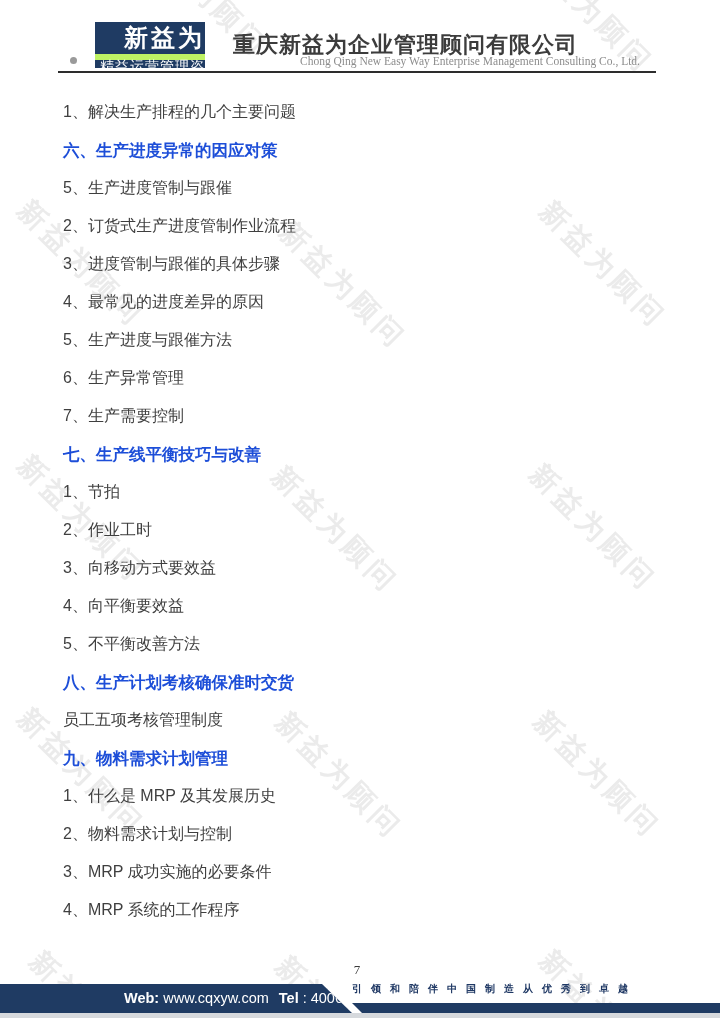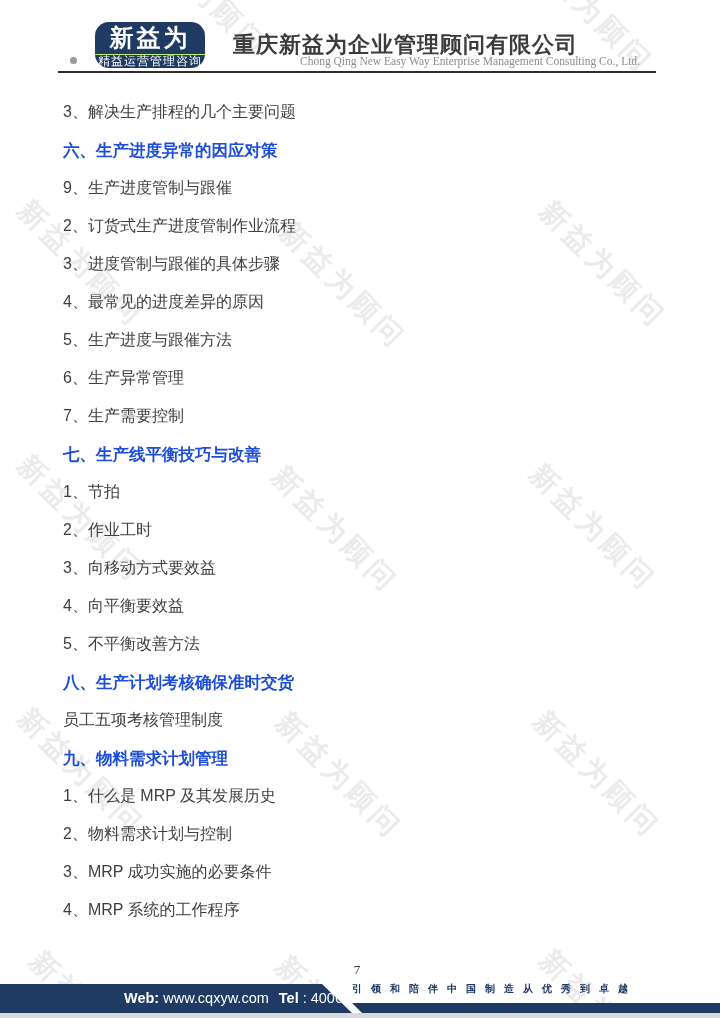--- a/index.html
+++ b/index.html
@@ -13,24 +13,24 @@
   .wm {
     position:absolute; z-index:0;
     font-size:28px; font-weight:bold; letter-spacing:5px;
     color:#ebebeb; white-space:nowrap;
     transform:rotate(45deg); transform-origin:0 0;
     user-select:none; pointer-events:none;
   }
   
   .logo {
     position:absolute; left:95px; top:22px; width:110px; height:46px;
-    background:#1f3b63; z-index:2; text-align:center; color:#fff;border-radius:14px;
+    background:#1f3b63; z-index:2; text-align:right; color:#fff;
   }
   .logo-main { display:block; font-size:24px; font-weight:bold; letter-spacing:3px; line-height:32px; }
-  .logo-sub  { display:block; font-size:12px; letter-spacing:1px; line-height:13px; border-top:1px solid #bef264; }
+  .logo-sub  { display:block; font-size:14px; letter-spacing:1px; line-height:13px; border-top:6px solid #bef264; }
   .header-dot {
     position:absolute; left:70px; top:57px; width:7px; height:7px;
     border-radius:50%; background:#9a9a9a; z-index:2;
   }
   .company-cn {
     position:absolute; left:233px; top:30px; z-index:2;
     font-size:22px; font-weight:bold; color:#3c3c3c; letter-spacing:1px; white-space:nowrap;
   }
   .company-en {
     position:absolute; left:300px; top:55px; width:356px; z-index:2;
@@ -102,23 +102,23 @@
   <div class="logo">
     <span class="logo-main">新益为</span>
     <span class="logo-sub">精益运营管理咨询</span>
   </div>
   <div class="header-dot"></div>
   <div class="company-cn">重庆新益为企业管理顾问有限公司</div>
   <div class="company-en">Chong Qing New Easy Way Enterprise Management Consulting Co., Ltd.</div>
   <div class="header-rule"></div>
 
   <div class="outline">
-    <div class="li">3、解决生产排程的几个主要问题</div>
+    <div class="li">1、解决生产排程的几个主要问题</div>
     <div class="li bold">六、生产进度异常的因应对策</div>
-    <div class="li">9、生产进度管制与跟催</div>
+    <div class="li">5、生产进度管制与跟催</div>
     <div class="li">2、订货式生产进度管制作业流程</div>
     <div class="li">3、进度管制与跟催的具体步骤</div>
     <div class="li">4、最常见的进度差异的原因</div>
     <div class="li">5、生产进度与跟催方法</div>
     <div class="li">6、生产异常管理</div>
     <div class="li">7、生产需要控制</div>
     <div class="li bold">七、生产线平衡技巧与改善</div>
     <div class="li">1、节拍</div>
     <div class="li">2、作业工时</div>
     <div class="li">3、向移动方式要效益</div>

